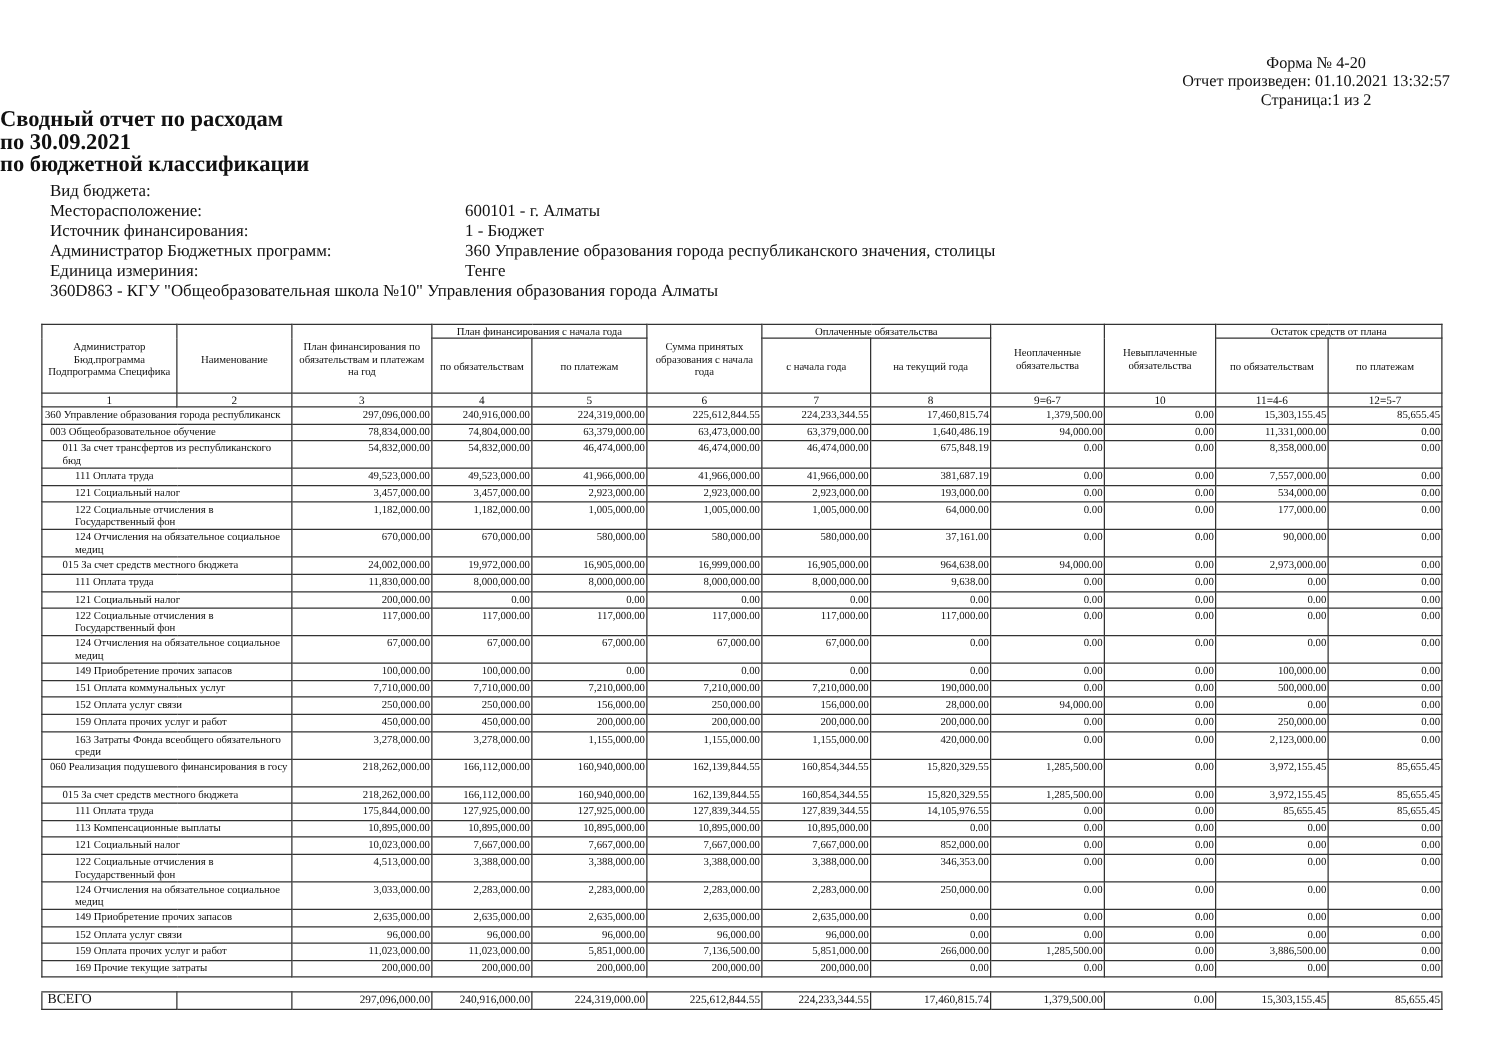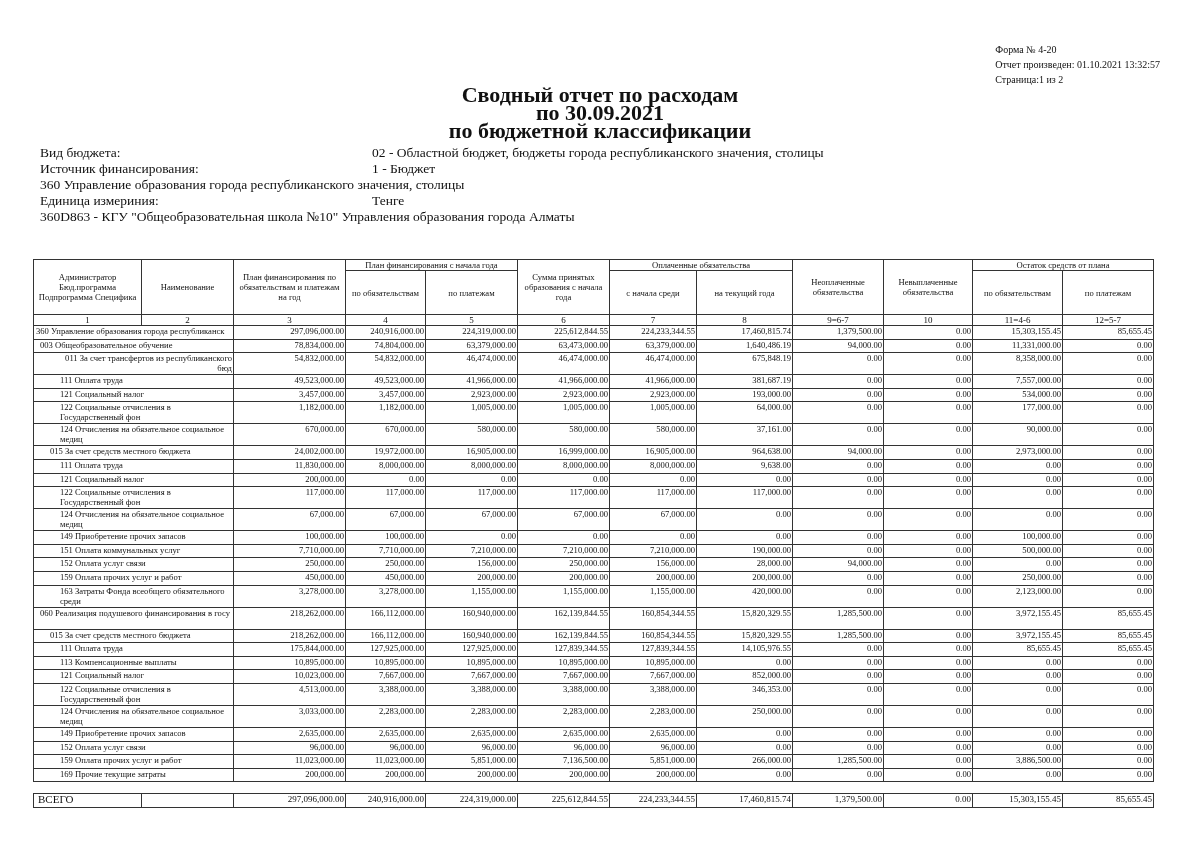--- a/index.html
+++ b/index.html
@@ -1,19 +1,19 @@
 <!DOCTYPE html>
 <html><head>
 <meta charset="utf-8">
 <style>
   * { box-sizing: border-box; margin: 0; padding: 0; }
   html, body { width: 1200px; height: 849px; background: #fff; overflow: hidden; }
   body { font-family: "Liberation Serif", "DejaVu Serif", serif; color: #111; position: relative; }
-  .topright { position: absolute; right: 40px; top: 42px; text-align: left; font-size: 10px; line-height: 15px; }
-  .title { position: absolute; left: 0; width: 1200px; top: 86px; text-align: center; font-weight: bold; font-size: 22px; line-height: 18px; }
+  .topright { position: absolute; right: 40px; top: 42px; text-align: center; font-size: 13px; line-height: 15px; }
+  .title { position: absolute; left: 0; width: 1200px; top: 86px; text-align: left; font-weight: bold; font-size: 18px; line-height: 18px; }
   .meta { position: absolute; left: 40px; top: 145px; font-size: 13.5px; line-height: 16.1px; }
   .meta-row { display: flex; }
   .meta-label { width: 332px; }
   .report { position: absolute; left: 33px; top: 259px; width: 1120px; border-collapse: collapse; table-layout: fixed; font-size: 8.6px; line-height: 10px; }
   .report th, .report td { border: 1px solid #333; }
   .report th { font-weight: normal; text-align: center; vertical-align: middle; padding: 0 2px; }
   .report td { padding: 0 1px 0 2px; vertical-align: top; height: 13.6px; }
   .report td.num { text-align: right; white-space: nowrap; }
   .report td.name { text-align: left; overflow: hidden; }
   .report tr.tall td { height: 22px; }
@@ -33,27 +33,31 @@
 
 <div class="title">
   <div>Сводный отчет по расходам</div>
   <div>по 30.09.2021</div>
   <div>по бюджетной классификации</div>
 </div>
 
 <div class="meta">
   <div class="meta-row">
       <span class="meta-label">Вид бюджета:</span>
-      <span>02 - Областной бюджет, бюджеты города республиканского значения, столицы</span>
+    </div>
+  <div class="meta-row">
+      <span class="meta-label">Месторасположение:</span>
+      <span>600101 - г. Алматы</span>
     </div>
   <div class="meta-row">
       <span class="meta-label">Источник финансирования:</span>
       <span>1 - Бюджет</span>
     </div>
   <div class="meta-row">
+      <span class="meta-label">Администратор Бюджетных программ:</span>
       <span>360 Управление образования города республиканского значения, столицы</span>
     </div>
   <div class="meta-row">
       <span class="meta-label">Единица измериния:</span>
       <span>Тенге</span>
     </div>
   <div class="meta-row">
       <span>360D863 - КГУ "Общеобразовательная школа №10" Управления образования города Алматы</span>
     </div>
 </div>
@@ -81,21 +85,21 @@
       <th colspan="2">План финансирования с начала года</th>
       <th rowspan="2">Сумма принятых образования с начала года</th>
       <th colspan="2">Оплаченные обязательства</th>
       <th rowspan="2">Неоплаченные обязательства</th>
       <th rowspan="2">Невыплаченные обязательства</th>
       <th colspan="2">Остаток средств от плана</th>
     </tr>
     <tr style="height:44px">
       <th>по обязательствам</th>
       <th>по платежам</th>
-      <th>с начала среди</th>
+      <th>с начала года</th>
       <th>на текущий года</th>
       <th>по обязательствам</th>
       <th>по платежам</th>
     </tr>
     <tr class="numrow" id="numrow">
         <th>1</th>
         <th>2</th>
         <th>3</th>
         <th>4</th>
         <th>5</th>
@@ -129,21 +133,21 @@
         <td class="num">63,379,000.00</td>
         <td class="num">63,473,000.00</td>
         <td class="num">63,379,000.00</td>
         <td class="num">1,640,486.19</td>
         <td class="num">94,000.00</td>
         <td class="num">0.00</td>
         <td class="num">11,331,000.00</td>
         <td class="num">0.00</td>
       </tr>
       <tr class="tall">
-        <td colspan="2" class="name" style="padding-left: 16px; text-indent: 0px; text-align: right;">011  За счет трансфертов из республиканского бюд</td>
+        <td colspan="2" class="name" style="padding-left: 16px; text-indent: 0px;">011  За счет трансфертов из республиканского бюд</td>
         <td class="num">54,832,000.00</td>
         <td class="num">54,832,000.00</td>
         <td class="num">46,474,000.00</td>
         <td class="num">46,474,000.00</td>
         <td class="num">46,474,000.00</td>
         <td class="num">675,848.19</td>
         <td class="num">0.00</td>
         <td class="num">0.00</td>
         <td class="num">8,358,000.00</td>
         <td class="num">0.00</td>

